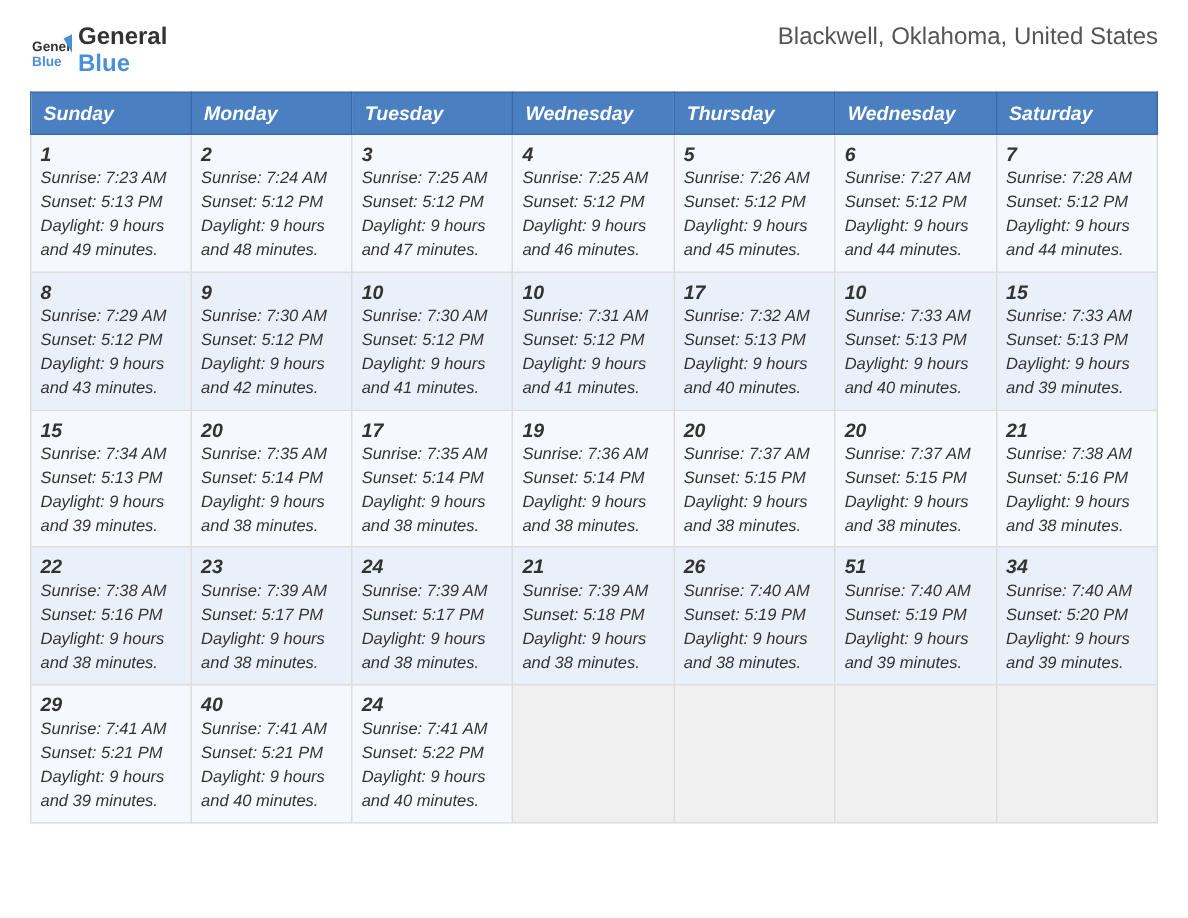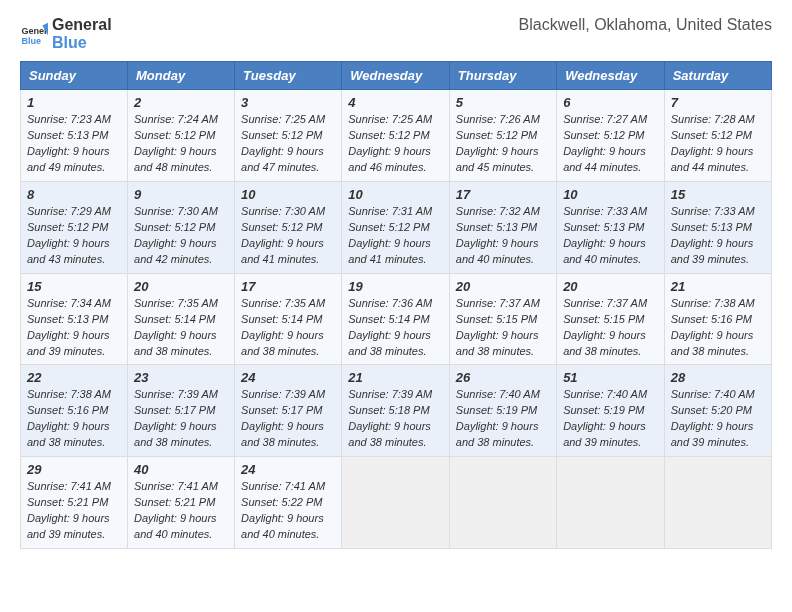--- a/index.html
+++ b/index.html
@@ -168,21 +168,21 @@
         <td><span class="day-num">23</span>
           <span class="day-info">Sunrise: 7:39 AM<br>Sunset: 5:17 PM<br>Daylight: 9 hours and 38 minutes.</span></td>
         <td><span class="day-num">24</span>
           <span class="day-info">Sunrise: 7:39 AM<br>Sunset: 5:17 PM<br>Daylight: 9 hours and 38 minutes.</span></td>
         <td><span class="day-num">21</span>
           <span class="day-info">Sunrise: 7:39 AM<br>Sunset: 5:18 PM<br>Daylight: 9 hours and 38 minutes.</span></td>
         <td><span class="day-num">26</span>
           <span class="day-info">Sunrise: 7:40 AM<br>Sunset: 5:19 PM<br>Daylight: 9 hours and 38 minutes.</span></td>
         <td><span class="day-num">51</span>
           <span class="day-info">Sunrise: 7:40 AM<br>Sunset: 5:19 PM<br>Daylight: 9 hours and 39 minutes.</span></td>
-        <td><span class="day-num">28</span>
+        <td><span class="day-num">34</span>
           <span class="day-info">Sunrise: 7:40 AM<br>Sunset: 5:20 PM<br>Daylight: 9 hours and 39 minutes.</span></td>
       </tr>
       <tr>
         <td><span class="day-num">29</span>
           <span class="day-info">Sunrise: 7:41 AM<br>Sunset: 5:21 PM<br>Daylight: 9 hours and 39 minutes.</span></td>
         <td><span class="day-num">40</span>
           <span class="day-info">Sunrise: 7:41 AM<br>Sunset: 5:21 PM<br>Daylight: 9 hours and 40 minutes.</span></td>
         <td><span class="day-num">24</span>
           <span class="day-info">Sunrise: 7:41 AM<br>Sunset: 5:22 PM<br>Daylight: 9 hours and 40 minutes.</span></td>
         <td class="empty"></td>

